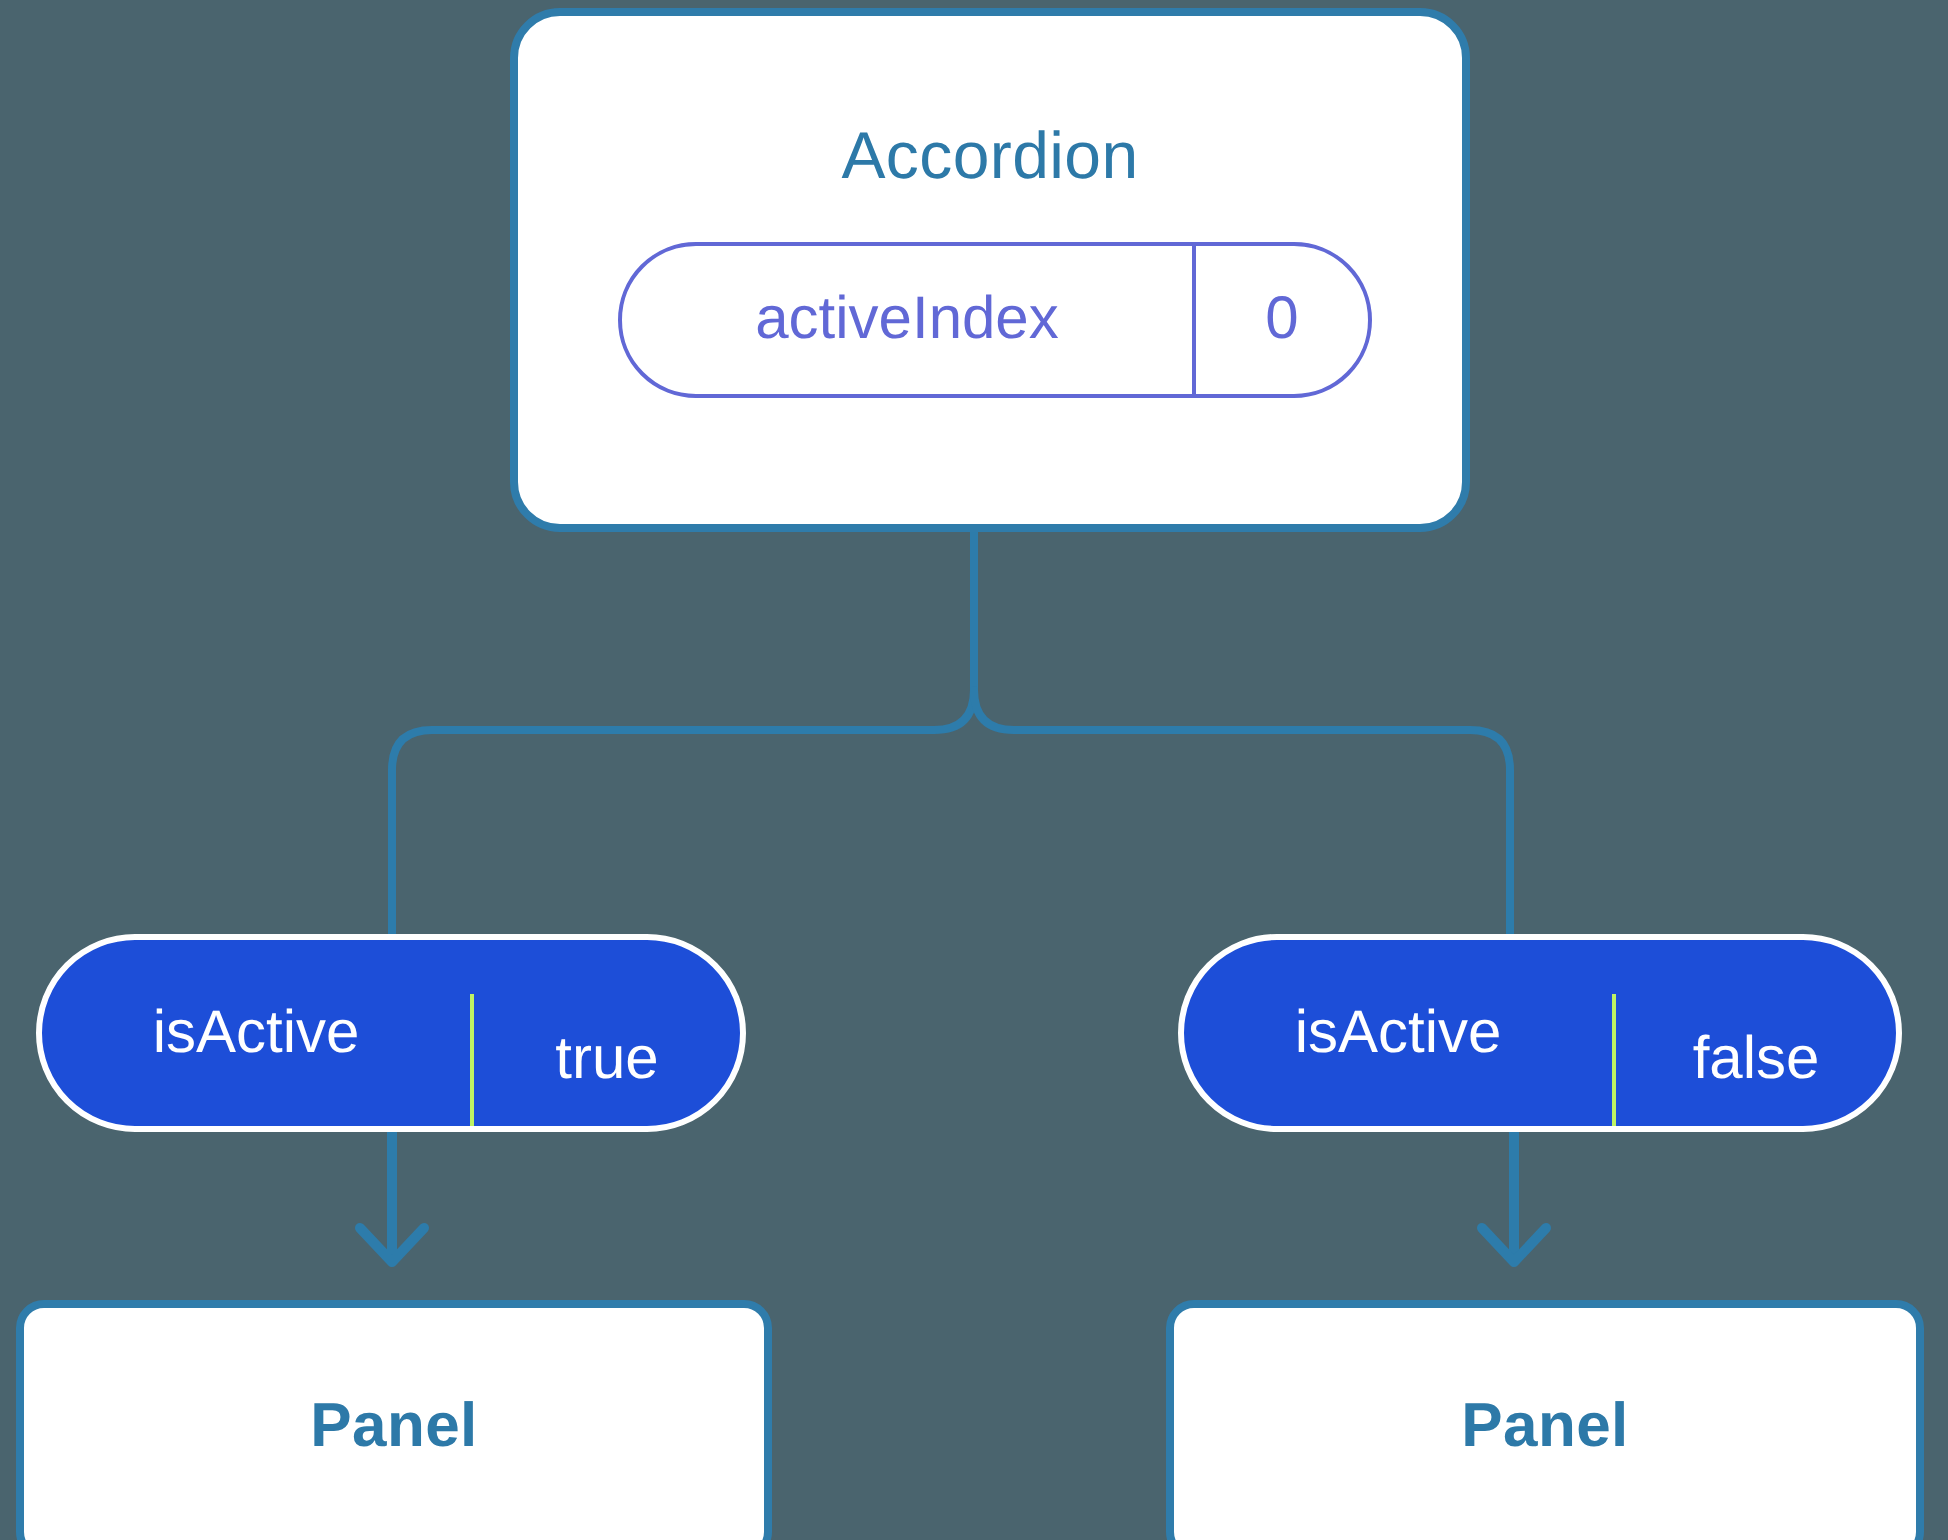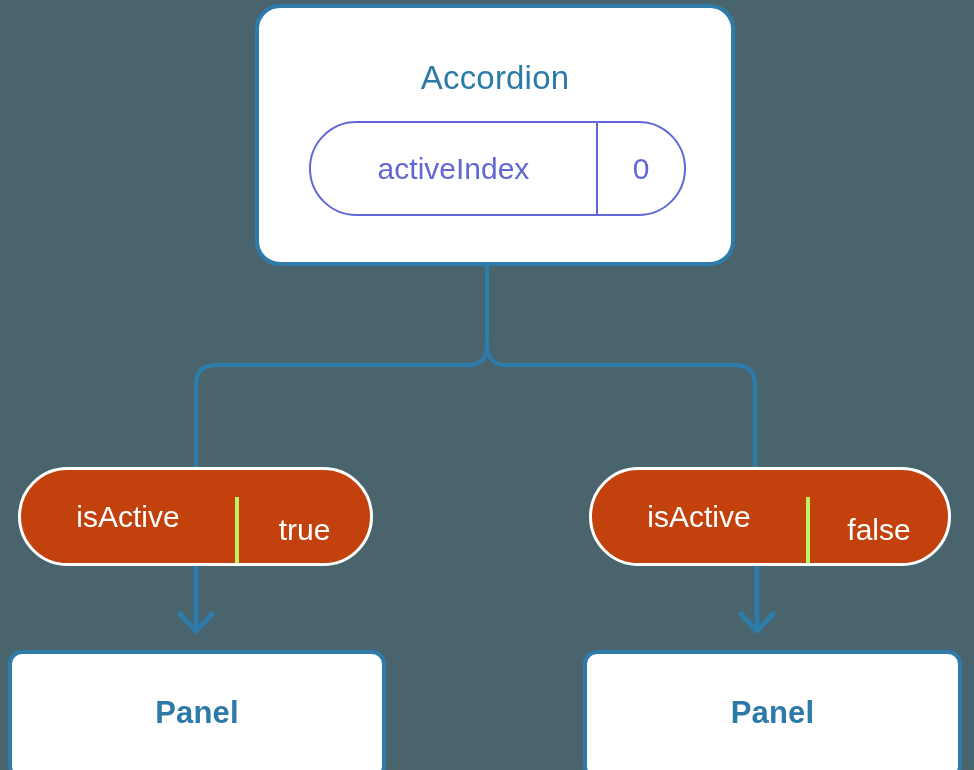--- a/index.html
+++ b/index.html
@@ -94,39 +94,39 @@
   }
   .pill--outline .pill-val {
     color: #6168d6;
     border-left: 2px solid #6168d6;
     padding: 0 26px;
   }
 
   
   .pill--filled {
     border: 3px solid #ffffff;
-    background: #c2410c;
+    background: #1d4ed8;
     text-align: right;
   }
   .pill--filled .pill-key {
     color: #ffffff;
     padding: 0 24px;
   }
   .pill--filled .pill-val {
     color: #ffffff;
-    border-left: 4px solid #bef264;
+    border-left: 2px solid #bef264;
     padding: 0 26px;
     margin-top: 27px;
   }
 
   #active-index-pill {
     left: 50px;
     top: 113px;
     width: 377px;
-    height: 95px;
+    height: 78px;
   }
   #active-index-pill .pill-key { flex: 0 0 285px; }
   #active-index-pill .pill-val { flex: 1 1 auto; }
 
   #is-active-pill-left {
     left: 18px;
     top: 467px;
     width: 355px;
     height: 99px;
   }

